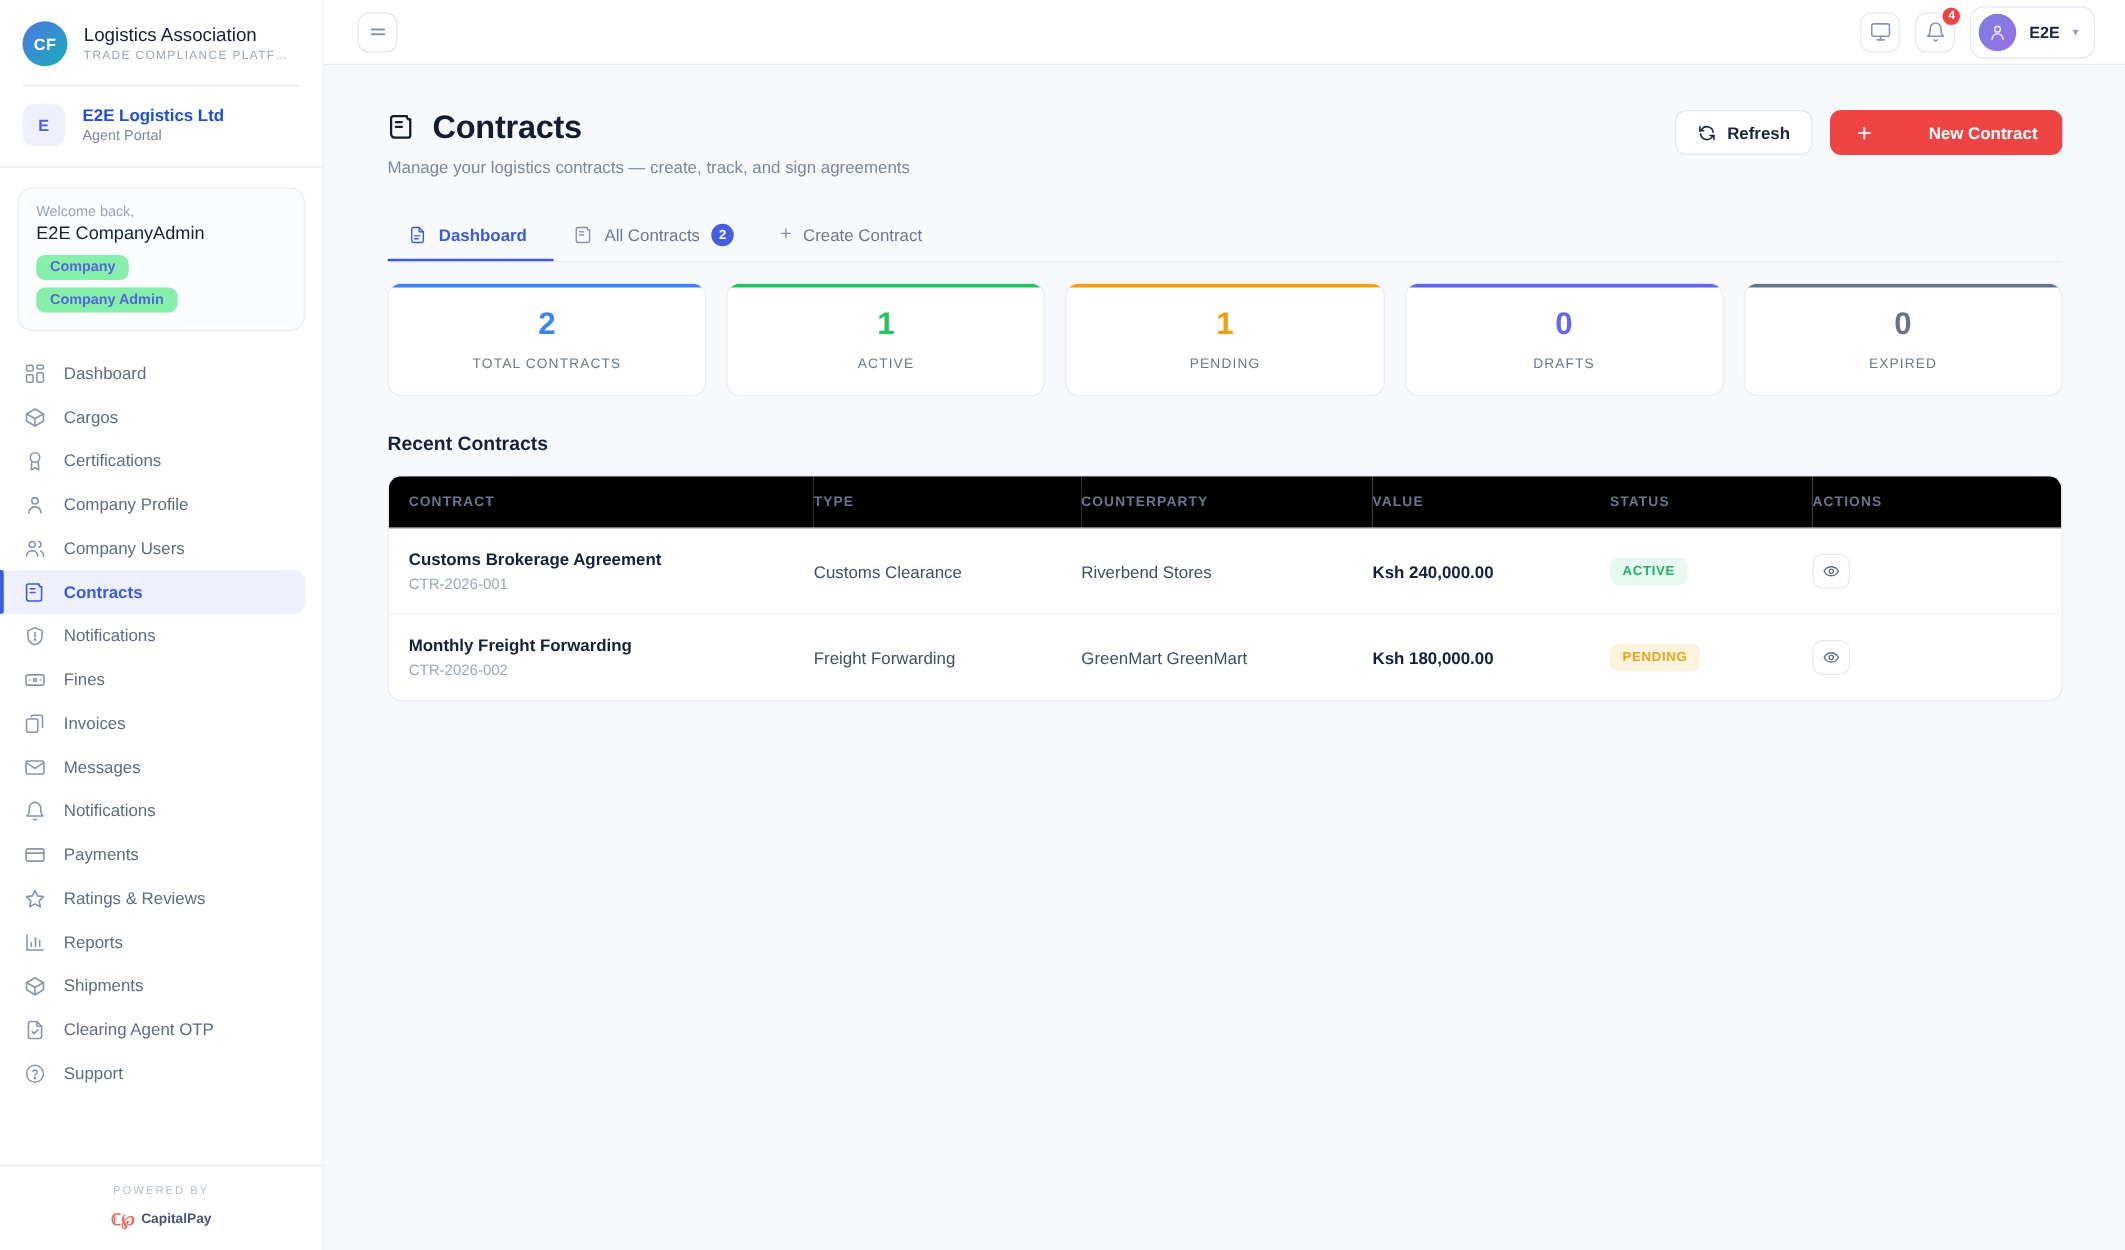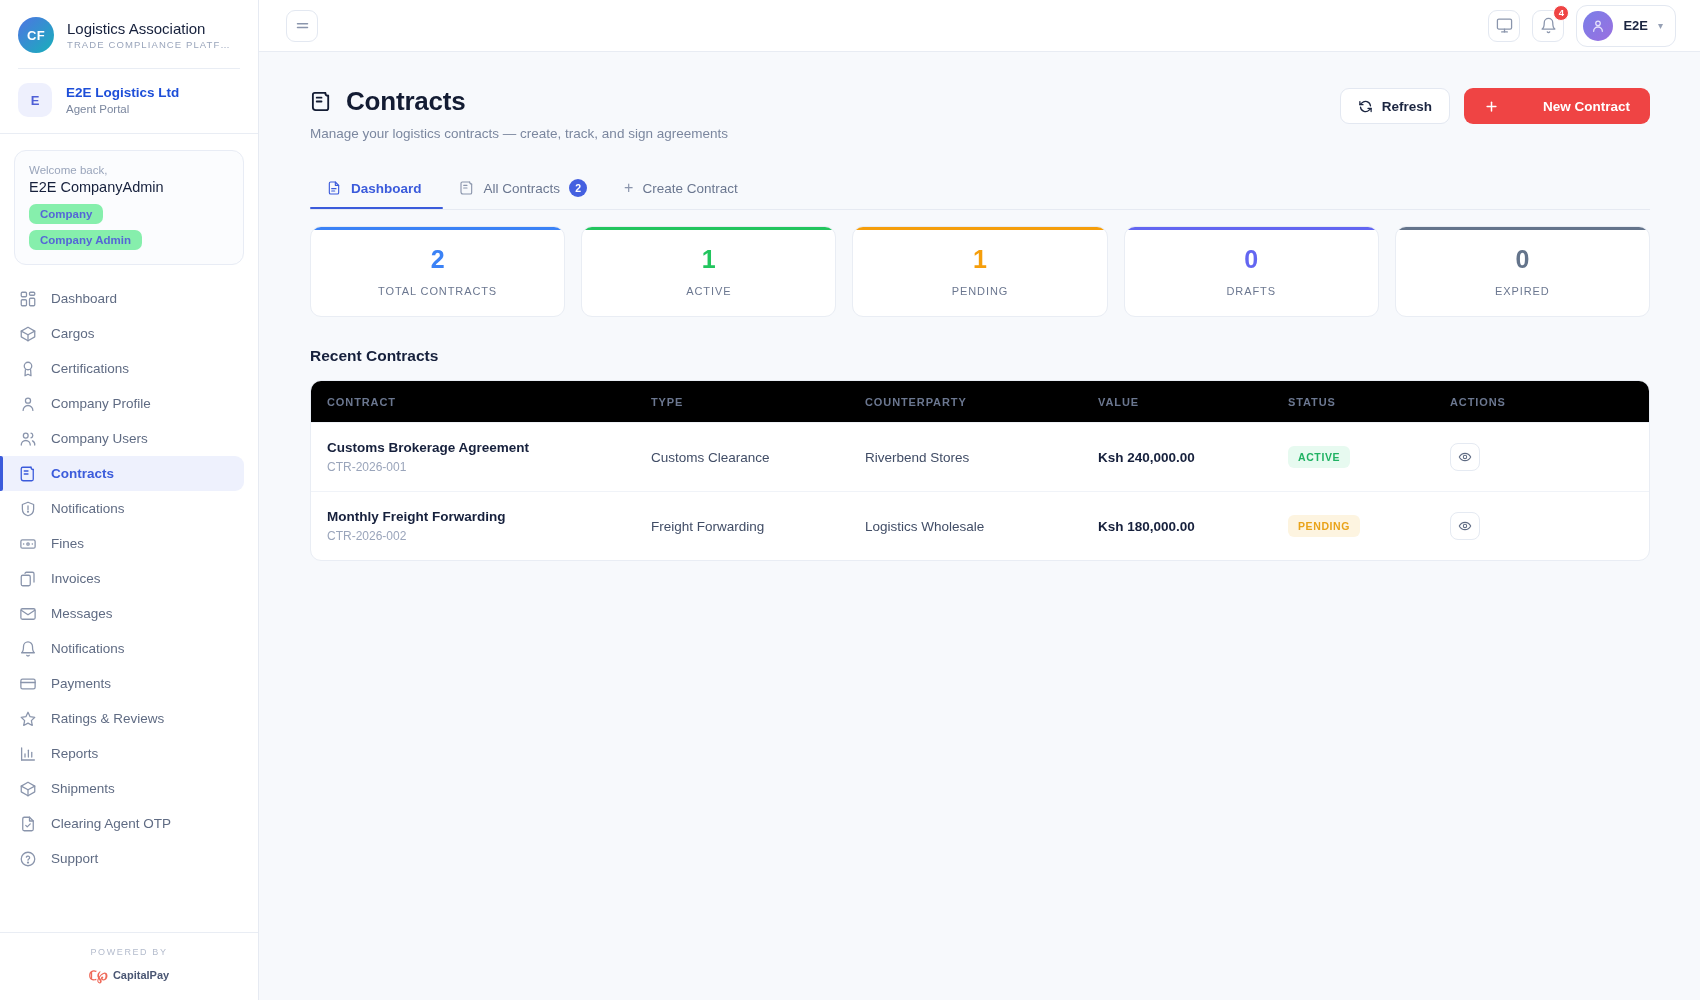--- a/index.html
+++ b/index.html
@@ -593,21 +593,21 @@
                     </svg>
                   </button>
                 </td>
               </tr>
               <tr>
                 <td class="col-contract">
                   <div class="c-name">Monthly Freight Forwarding</div>
                   <div class="c-ref">CTR-2026-002</div>
                 </td>
                 <td class="col-type cell-txt">Freight Forwarding</td>
-                <td class="col-party cell-txt">Logistics Wholesale</td>
+                <td class="col-party cell-txt">GreenMart GreenMart</td>
                 <td class="col-value cell-val">Ksh 180,000.00</td>
                 <td class="col-status"><span class="pill pill-pending">PENDING</span></td>
                 <td class="col-actions">
                   <button class="eye-btn">
                     <svg width="14" height="14" viewBox="0 0 24 24" fill="none" stroke="currentColor" stroke-width="1.8" stroke-linecap="round" stroke-linejoin="round">
                       <path d="M2.2 12S5.5 5.8 12 5.8 21.8 12 21.8 12 18.5 18.2 12 18.2 2.2 12 2.2 12Z"></path>
                       <circle cx="12" cy="12" r="2.9"></circle>
                     </svg>
                   </button>
                 </td>

